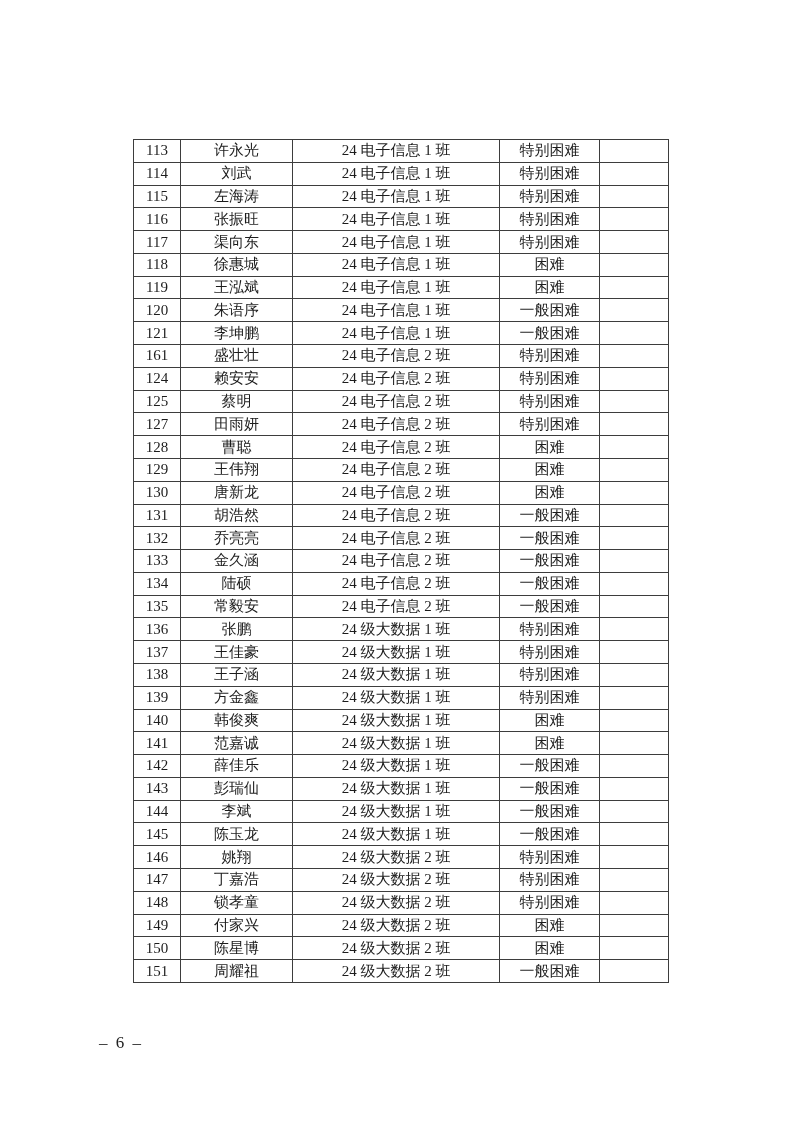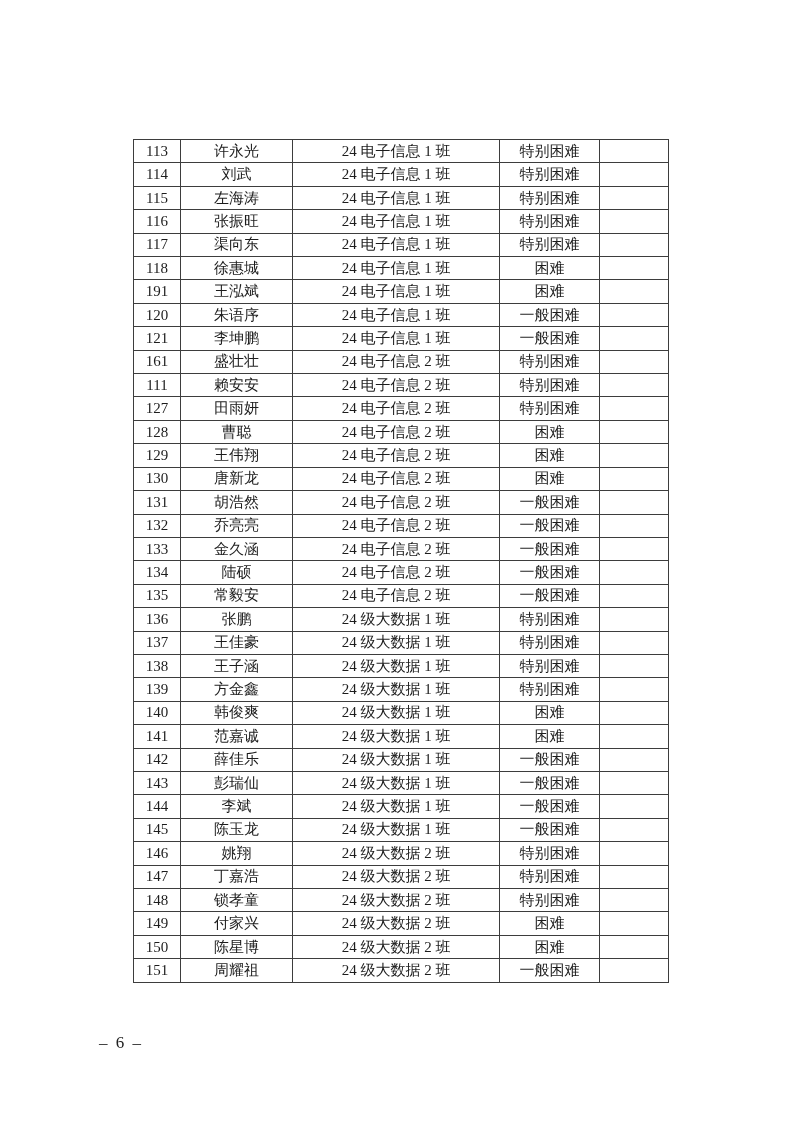--- a/index.html
+++ b/index.html
@@ -105,21 +105,21 @@
           <td></td>
         </tr>
         <tr>
           <td>118</td>
           <td>徐惠城</td>
           <td>24 电子信息 1 班</td>
           <td>困难</td>
           <td></td>
         </tr>
         <tr>
-          <td>191</td>
+          <td>119</td>
           <td>王泓斌</td>
           <td>24 电子信息 1 班</td>
           <td>困难</td>
           <td></td>
         </tr>
         <tr>
           <td>120</td>
           <td>朱语序</td>
           <td>24 电子信息 1 班</td>
           <td>一般困难</td>
@@ -133,22 +133,29 @@
           <td></td>
         </tr>
         <tr>
           <td>161</td>
           <td>盛壮壮</td>
           <td>24 电子信息 2 班</td>
           <td>特别困难</td>
           <td></td>
         </tr>
         <tr>
-          <td>111</td>
+          <td>124</td>
           <td>赖安安</td>
+          <td>24 电子信息 2 班</td>
+          <td>特别困难</td>
+          <td></td>
+        </tr>
+        <tr>
+          <td>125</td>
+          <td>蔡明</td>
           <td>24 电子信息 2 班</td>
           <td>特别困难</td>
           <td></td>
         </tr>
         <tr>
           <td>127</td>
           <td>田雨妍</td>
           <td>24 电子信息 2 班</td>
           <td>特别困难</td>
           <td></td>

